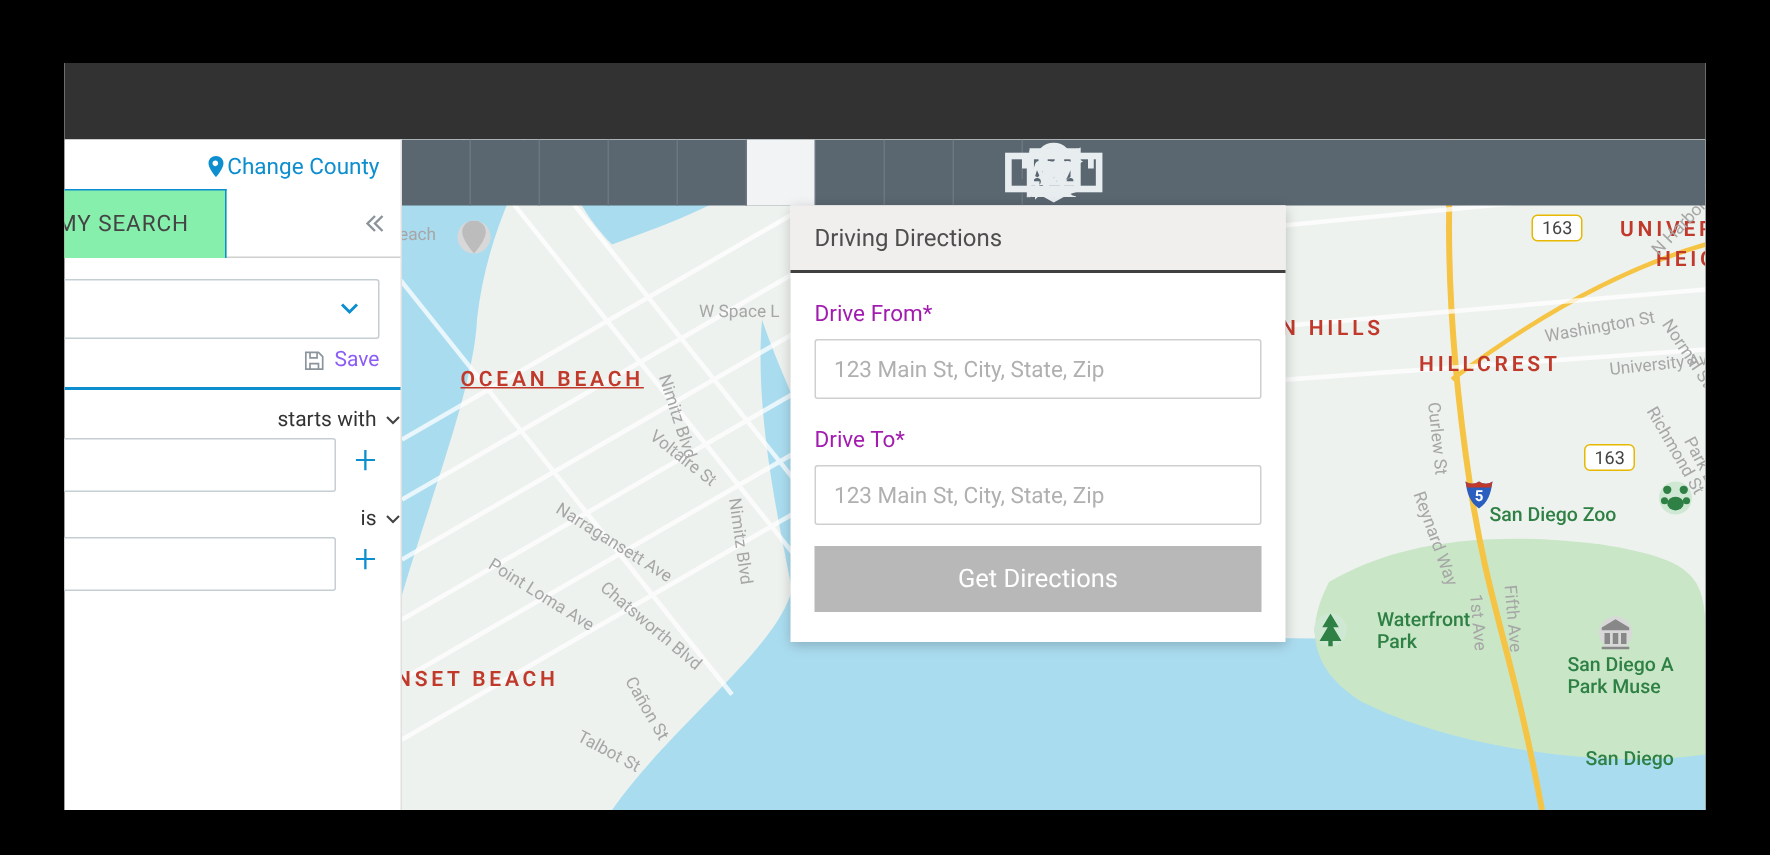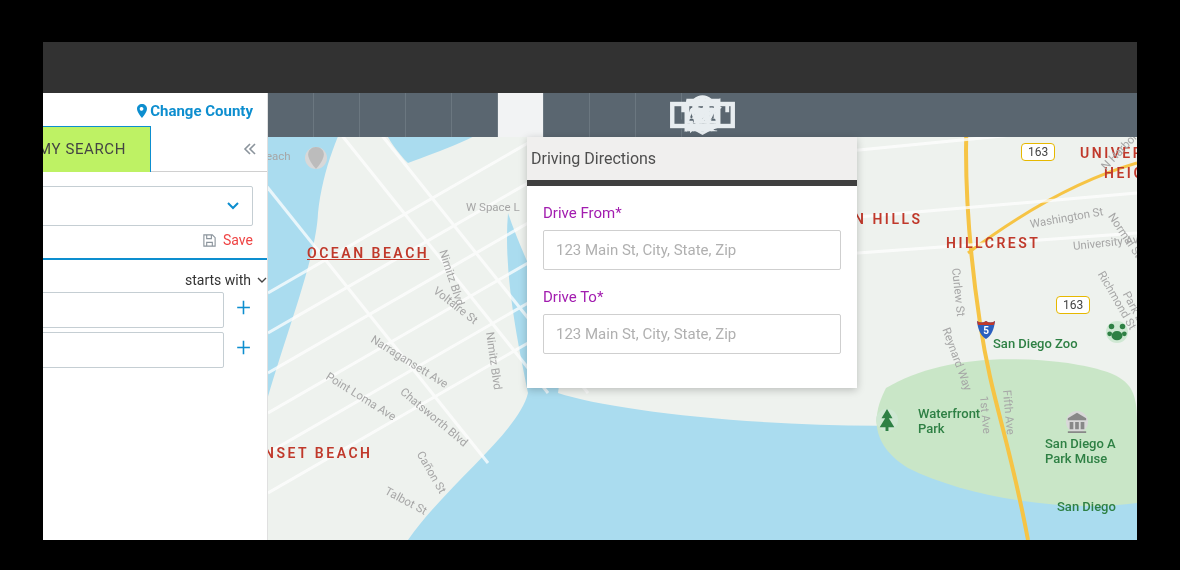--- a/index.html
+++ b/index.html
@@ -3,54 +3,54 @@
   <meta charset="utf-8">
   <style>
     * { margin:0; padding:0; box-sizing:border-box; font-family:-apple-system,BlinkMacSystemFont,"Segoe UI",Roboto,Helvetica,Arial,sans-serif; }
     body { background:#000; width:1180px; height:570px; overflow:hidden; position:relative; }
     .frame { position:absolute; left:43px; top:42px; width:1094px; height:498px; background:#fff; overflow:hidden; }
     .topbar { height:51px; background:#323232; width:100%; }
     .main { display:flex; height:calc(100% - 51px); }
     .sidebar { width:225px; background:#fff; border-right:1px solid #e0e0e0; display:flex; flex-direction:column; position:relative; }
 
     .change-county { text-align:right; padding:8px 14px 6px 0; }
-    .change-county a { color:#0d8ecf; font-size:15px; font-weight:700; text-decoration:none; }
+    .change-county a { color:#0d8ecf; font-size:15px; font-weight:400; text-decoration:none; }
     .change-county a::before { content:""; display:inline-block; margin-right:3px; vertical-align:-2px; }
     .pin-ic { display:inline-block; vertical-align:-2px; margin-right:2px; }
 
     .tabrow { display:flex; align-items:center; border-bottom:1px solid #d0d0d0; height:46px; }
-    .tab { border:1px solid #0d8ecf; border-bottom:none; height:46px; display:flex; align-items:center; padding:0 24px; margin-left:16px; font-size:15px; letter-spacing:.04em; color:#444; background:#bef264; }
+    .tab { border:1px solid #0d8ecf; border-bottom:none; height:46px; display:flex; align-items:center; padding:0 24px; margin-left:16px; font-size:15px; letter-spacing:.04em; color:#444; background:#86efac; }
     .tab.hidden-left { margin-left:-30px; }
     .collapse-btn { margin-left:auto; width:34px; height:46px; display:flex; align-items:center; justify-content:center; color:#9aa0a6; cursor:pointer; }
 
     .field-block { padding:10px 14px 0 14px; }
     .select-row { border:1px solid #c5ced3; border-radius:2px; height:40px; display:flex; align-items:center; justify-content:flex-end; padding:0 12px; color:#0d8ecf; font-size:15px; margin-top:4px; margin-left:-60px; }
     .chev-down { display:inline-block; margin-left:8px; }
-    .save-row { text-align:right; color:#ef4444; font-size:14px; padding:6px 14px 10px 0; display:flex; align-items:center; justify-content:flex-end; gap:6px; border-bottom:2px solid #0d8ecf; margin-bottom:6px; }
+    .save-row { text-align:right; color:#8b5cf6; font-size:14px; padding:6px 14px 10px 0; display:flex; align-items:center; justify-content:flex-end; gap:6px; border-bottom:2px solid #0d8ecf; margin-bottom:6px; }
 
     .filter-row { display:flex; align-items:center; justify-content:flex-end; gap:6px; color:#333; font-size:14px; padding:6px 0 4px 0; }
     .filter-input { margin:0 0 4px -40px; padding:0 14px 0 14px; display:flex; align-items:center; gap:10px; }
     .filter-input input { flex:1; height:36px; border:1px solid #c5ced3; border-radius:2px; padding:0 10px; font-size:14px; }
     .plus { color:#0d8ecf; font-size:26px; font-weight:300; cursor:pointer; line-height:1; padding:0 2px 6px; }
 
     .mapwrap { flex:1; position:relative; background:#eef2ee; overflow:hidden; }
     .mapwrap svg { position:absolute; inset:0; width:100%; height:100%; }
 
     .map-label { position:absolute; font-size:11.5px; color:#a6a6a6; font-weight:400; pointer-events:none; white-space:nowrap; }
     .map-label.big { color:#c0392b; font-size:14px; letter-spacing:.18em; font-weight:600; }
     .map-poi { color:#2e8044; font-size:13px; font-weight:500; }
     .route-badge { position:absolute; background:#fff; border:1px solid #e6b800; border-radius:4px; padding:1px 6px; font-size:12px; color:#444; pointer-events:none; }
 
     .tool-strip { position:absolute; top:0; left:0; right:0; height:44px; background:#5a6670; display:flex; }
     .tool-btn { width:46px; height:44px; display:flex; align-items:center; justify-content:center; border-right:1px solid #6b7780; color:#e8edf0; cursor:pointer; }
     .tool-btn.active { background:#f2f3f4; color:#5a6670; }
     .tool-btn svg { display:block; }
 
     .panel { position:absolute; top:44px; left:259px; width:330px; background:#fff; box-shadow:0 2px 8px rgba(0,0,0,.22); }
-    .panel-head { background:#f0efee; padding:12px 4px; font-size:16px; color:#4e4e4e; border-bottom:6px solid #404040; }
+    .panel-head { background:#f0efee; padding:12px 16px; font-size:16px; color:#4e4e4e; border-bottom:2px solid #404040; }
     .panel-body { padding:14px 16px 20px; }
     .panel-body label { display:block; font-size:15px; color:#a21caf; margin:4px 0 8px; }
     .panel-body input { width:100%; height:40px; border:1px solid #cfcfcf; border-radius:2px; padding:0 12px; font-size:15px; color:#333; margin-bottom:14px; }
     .panel-body input::placeholder { color:#b0b0b0; }
     .go-btn { display:block; width:100%; height:44px; background:#b8b8b8; color:#fff; border:none; font-size:17px; cursor:pointer; }
 
     .poi-icon { position:absolute; width:22px; height:22px; border-radius:50%; display:flex; align-items:center; justify-content:center; pointer-events:none; }
     .poi-icon.green { background:#cfe8d3; color:#2e8044; }
     .poi-icon.gray  { background:#d8d8d8; color:#888; }
     .hwy-shield { position:absolute; width:24px; height:24px; pointer-events:none; }
@@ -105,20 +105,26 @@
       <svg width="10" height="8" viewBox="0 0 10 8">
                 <path fill="none" stroke="#444" stroke-width="1.4" d="M1 2l4 4 4-4"></path>
               </svg>
     </div>
     <div class="filter-input">
       <input type="text" style="">
       <span class="plus">+</span>
     </div>
           </div>
           <div>
+    <div class="filter-row">
+      <span>is</span>
+      <svg width="10" height="8" viewBox="0 0 10 8">
+                <path fill="none" stroke="#444" stroke-width="1.4" d="M1 2l4 4 4-4"></path>
+              </svg>
+    </div>
     <div class="filter-input">
       <input type="text" style="">
       <span class="plus">+</span>
     </div>
           </div>
         </div>
     </div>
 
     <div class="mapwrap">
       <svg viewBox="0 0 869 447" preserveAspectRatio="none">
@@ -297,18 +303,19 @@
           </div>
         </div>
 
       <div class="panel">
         <div class="panel-head">Driving Directions</div>
         <div class="panel-body">
           <label>Drive From*</label>
           <input type="text" placeholder="123 Main St, City, State, Zip" style="">
           <label>Drive To*</label>
           <input type="text" placeholder="123 Main St, City, State, Zip" style="">
+          <button class="go-btn">Get Directions</button>
         </div>
       </div>
     </div>
 
   </div>
 </div>
 
 </body></html>

